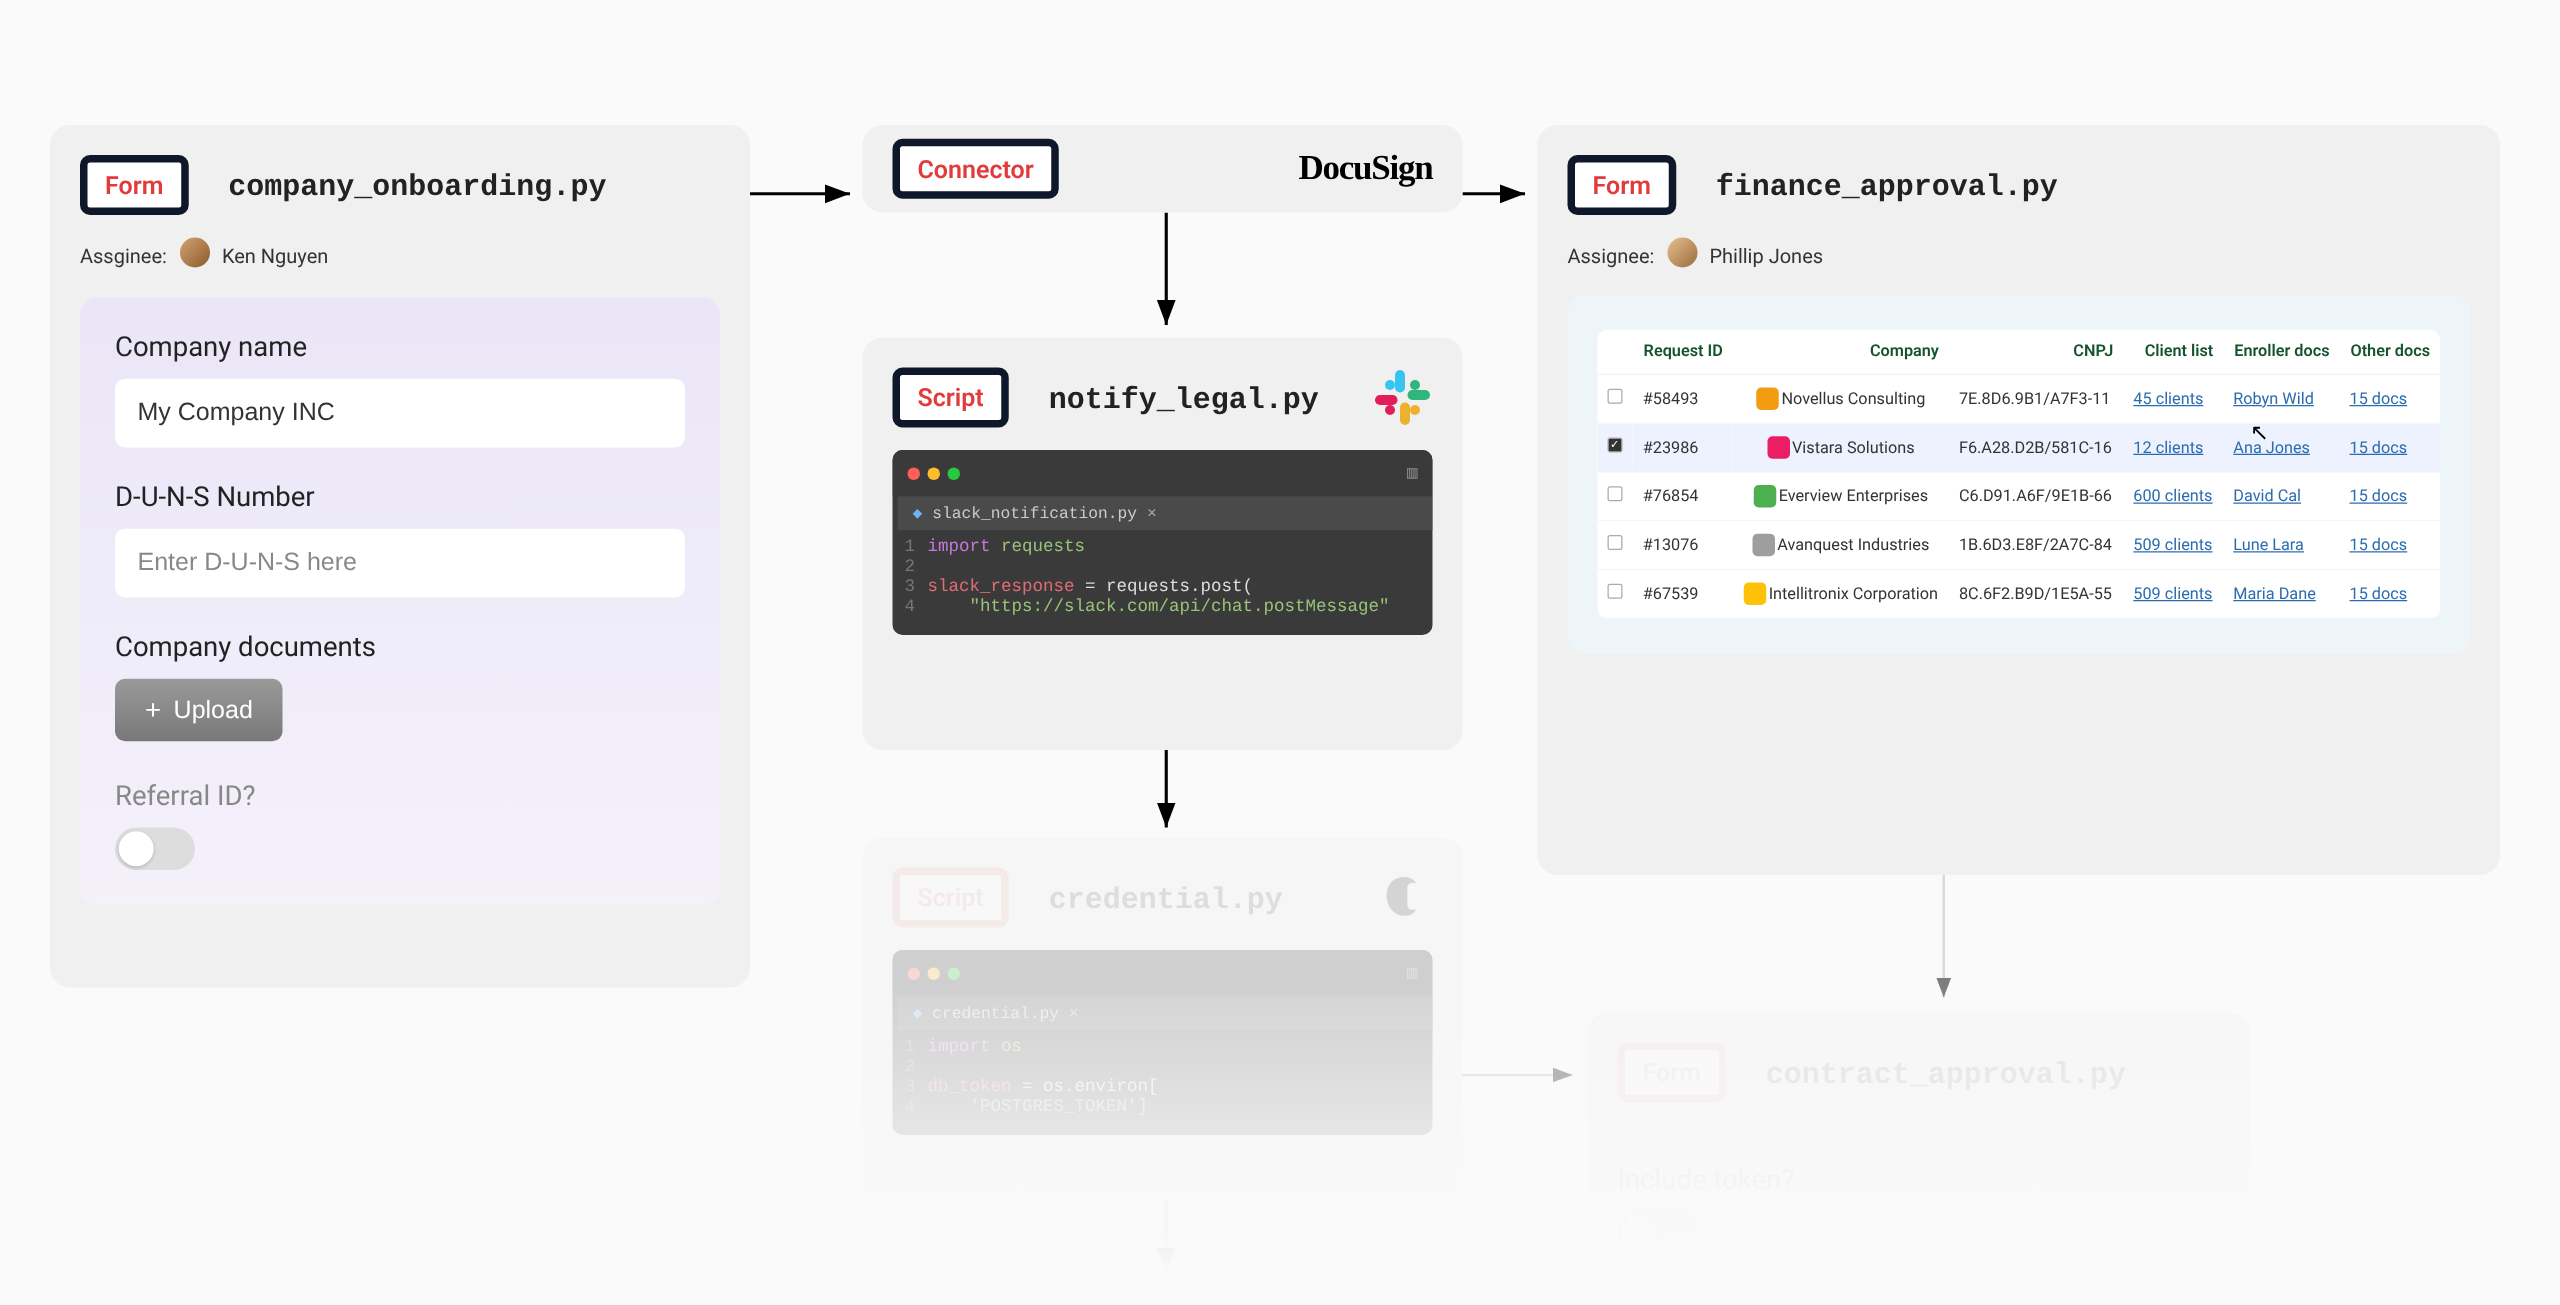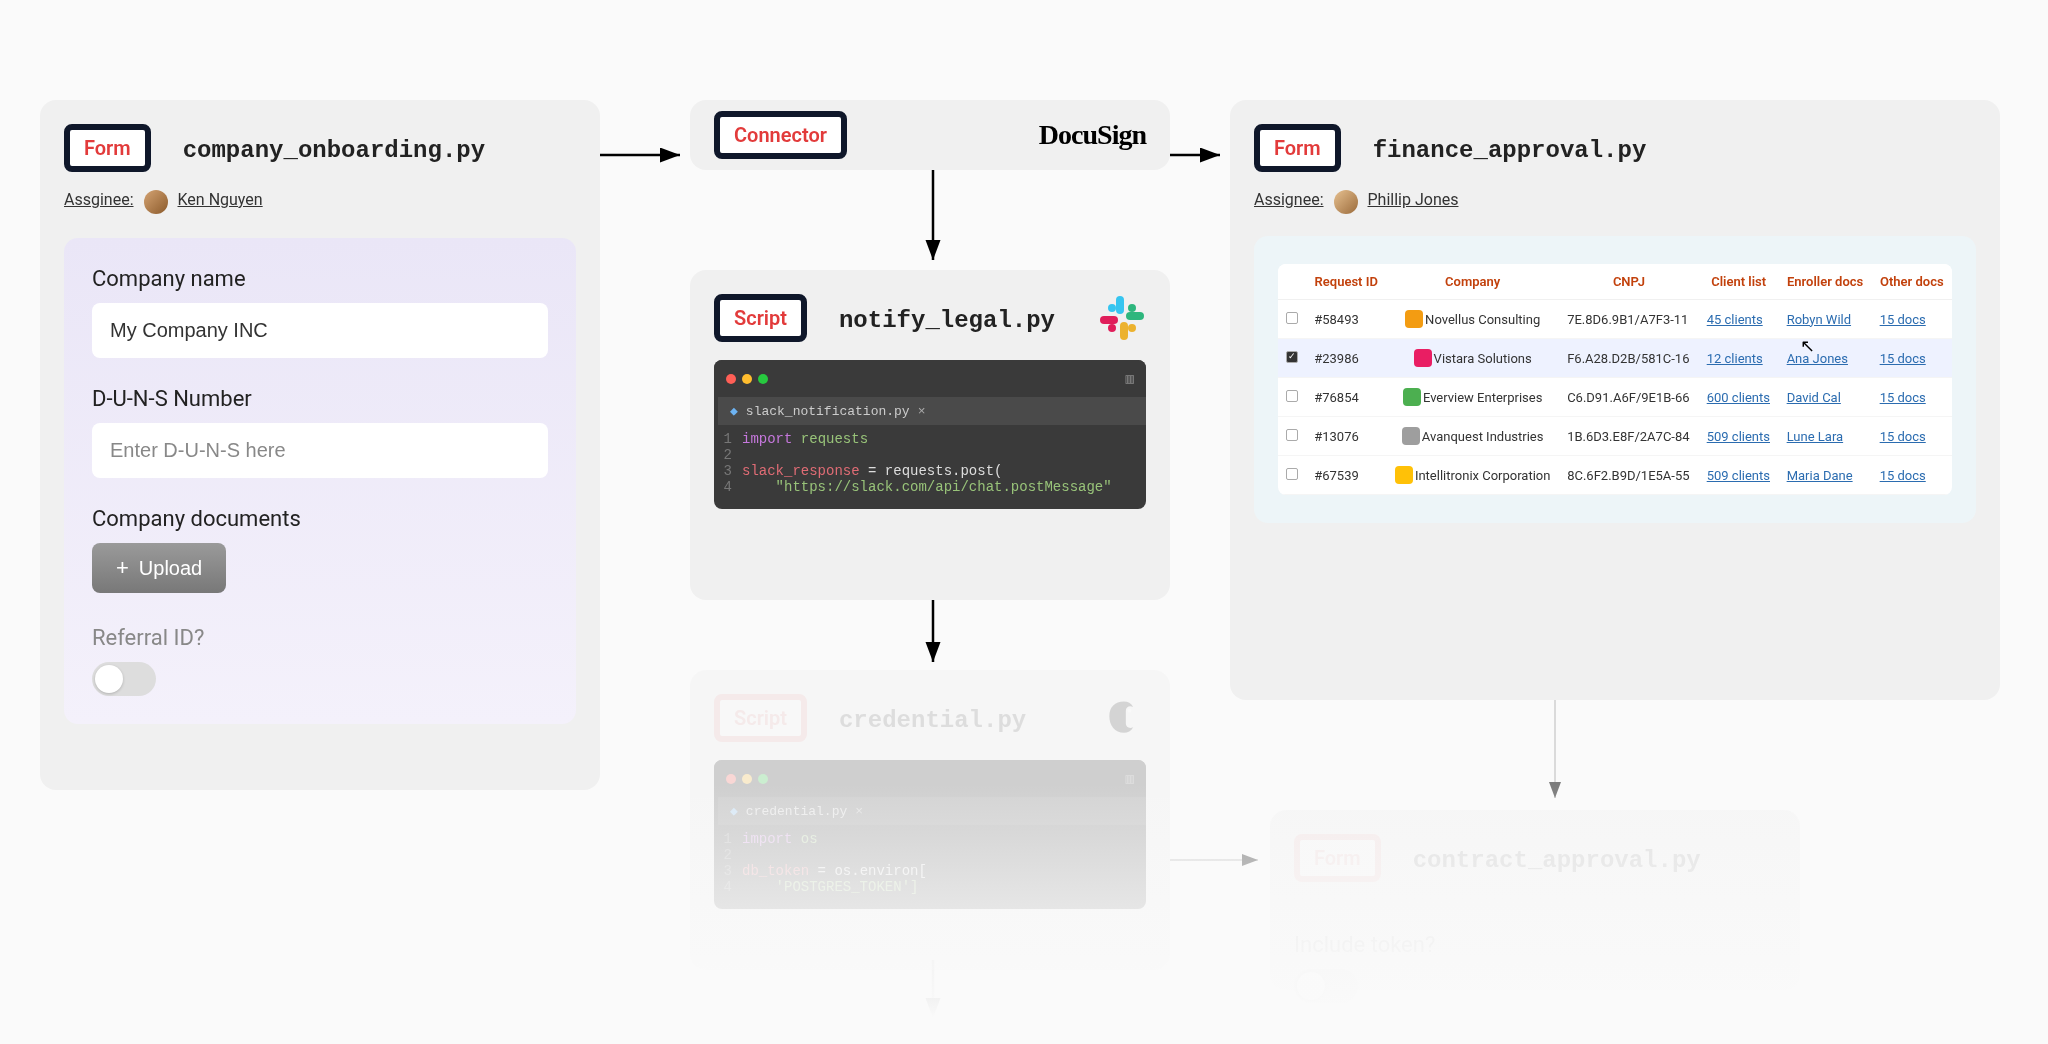--- a/index.html
+++ b/index.html
@@ -33,26 +33,25 @@
     font-family: "Courier New", monospace;
     font-size: 24px;
     color: #222;
     margin-left: 28px;
     vertical-align: middle;
     font-weight: 600;
   }
   .filename.faded { color: #aaa; }
   .assignee-row {
     display: flex;
-    align-items: flex-start;
+    align-items: flex-end;
     gap: 10px;
     margin-top: 18px;
     font-size: 16px;
     color: #333;
-    text-decoration: underline;
   }
   .avatar {
     width: 24px; height: 24px; border-radius: 50%;
     background: linear-gradient(135deg,#d4a373,#8b5a2b);
     display: inline-block;
   }
   .avatar.phillip { background: linear-gradient(135deg,#e6c090,#9b6b3b); }
 
   
   #card-form-left { left: 40px; top: 100px; width: 560px; height: 690px; }
@@ -123,21 +122,21 @@
   #card-finance { left: 1230px; top: 100px; width: 770px; height: 600px; }
   .credit-panel {
     background: #edf5f8; border-radius: 14px; padding: 28px 24px; margin-top: 22px;
   }
   .credit-title { font-size: 22px; font-weight: 700; color: #222; margin-bottom: 18px;}
   table.credit {
     width: 100%; border-collapse: collapse; font-size: 13px;
     background: #fff; border-radius: 8px; overflow: hidden;
   }
   table.credit th {
-    text-align: center; padding: 10px 8px; color: #c2410c; background:#fff;
+    text-align: right; padding: 10px 8px; color: #14532d; background:#fff;
     font-weight: 600; border-bottom: 1px solid #f0f0f0;
   }
   table.credit td {
     padding: 10px 8px; color: #333; border-bottom: 1px solid #f5f5f5;
     vertical-align: middle;
   }
   table.credit a { color: #2b6cb0; text-decoration: underline; }
   .chk { width:12px; height:12px; border:1px solid #aaa; border-radius:2px; display:inline-block; }
   .chk.checked { background:#333; position:relative;}
   .chk.checked::after{content:"✓";color:#fff;font-size:9px;position:absolute;left:1px;top:-1px;}

